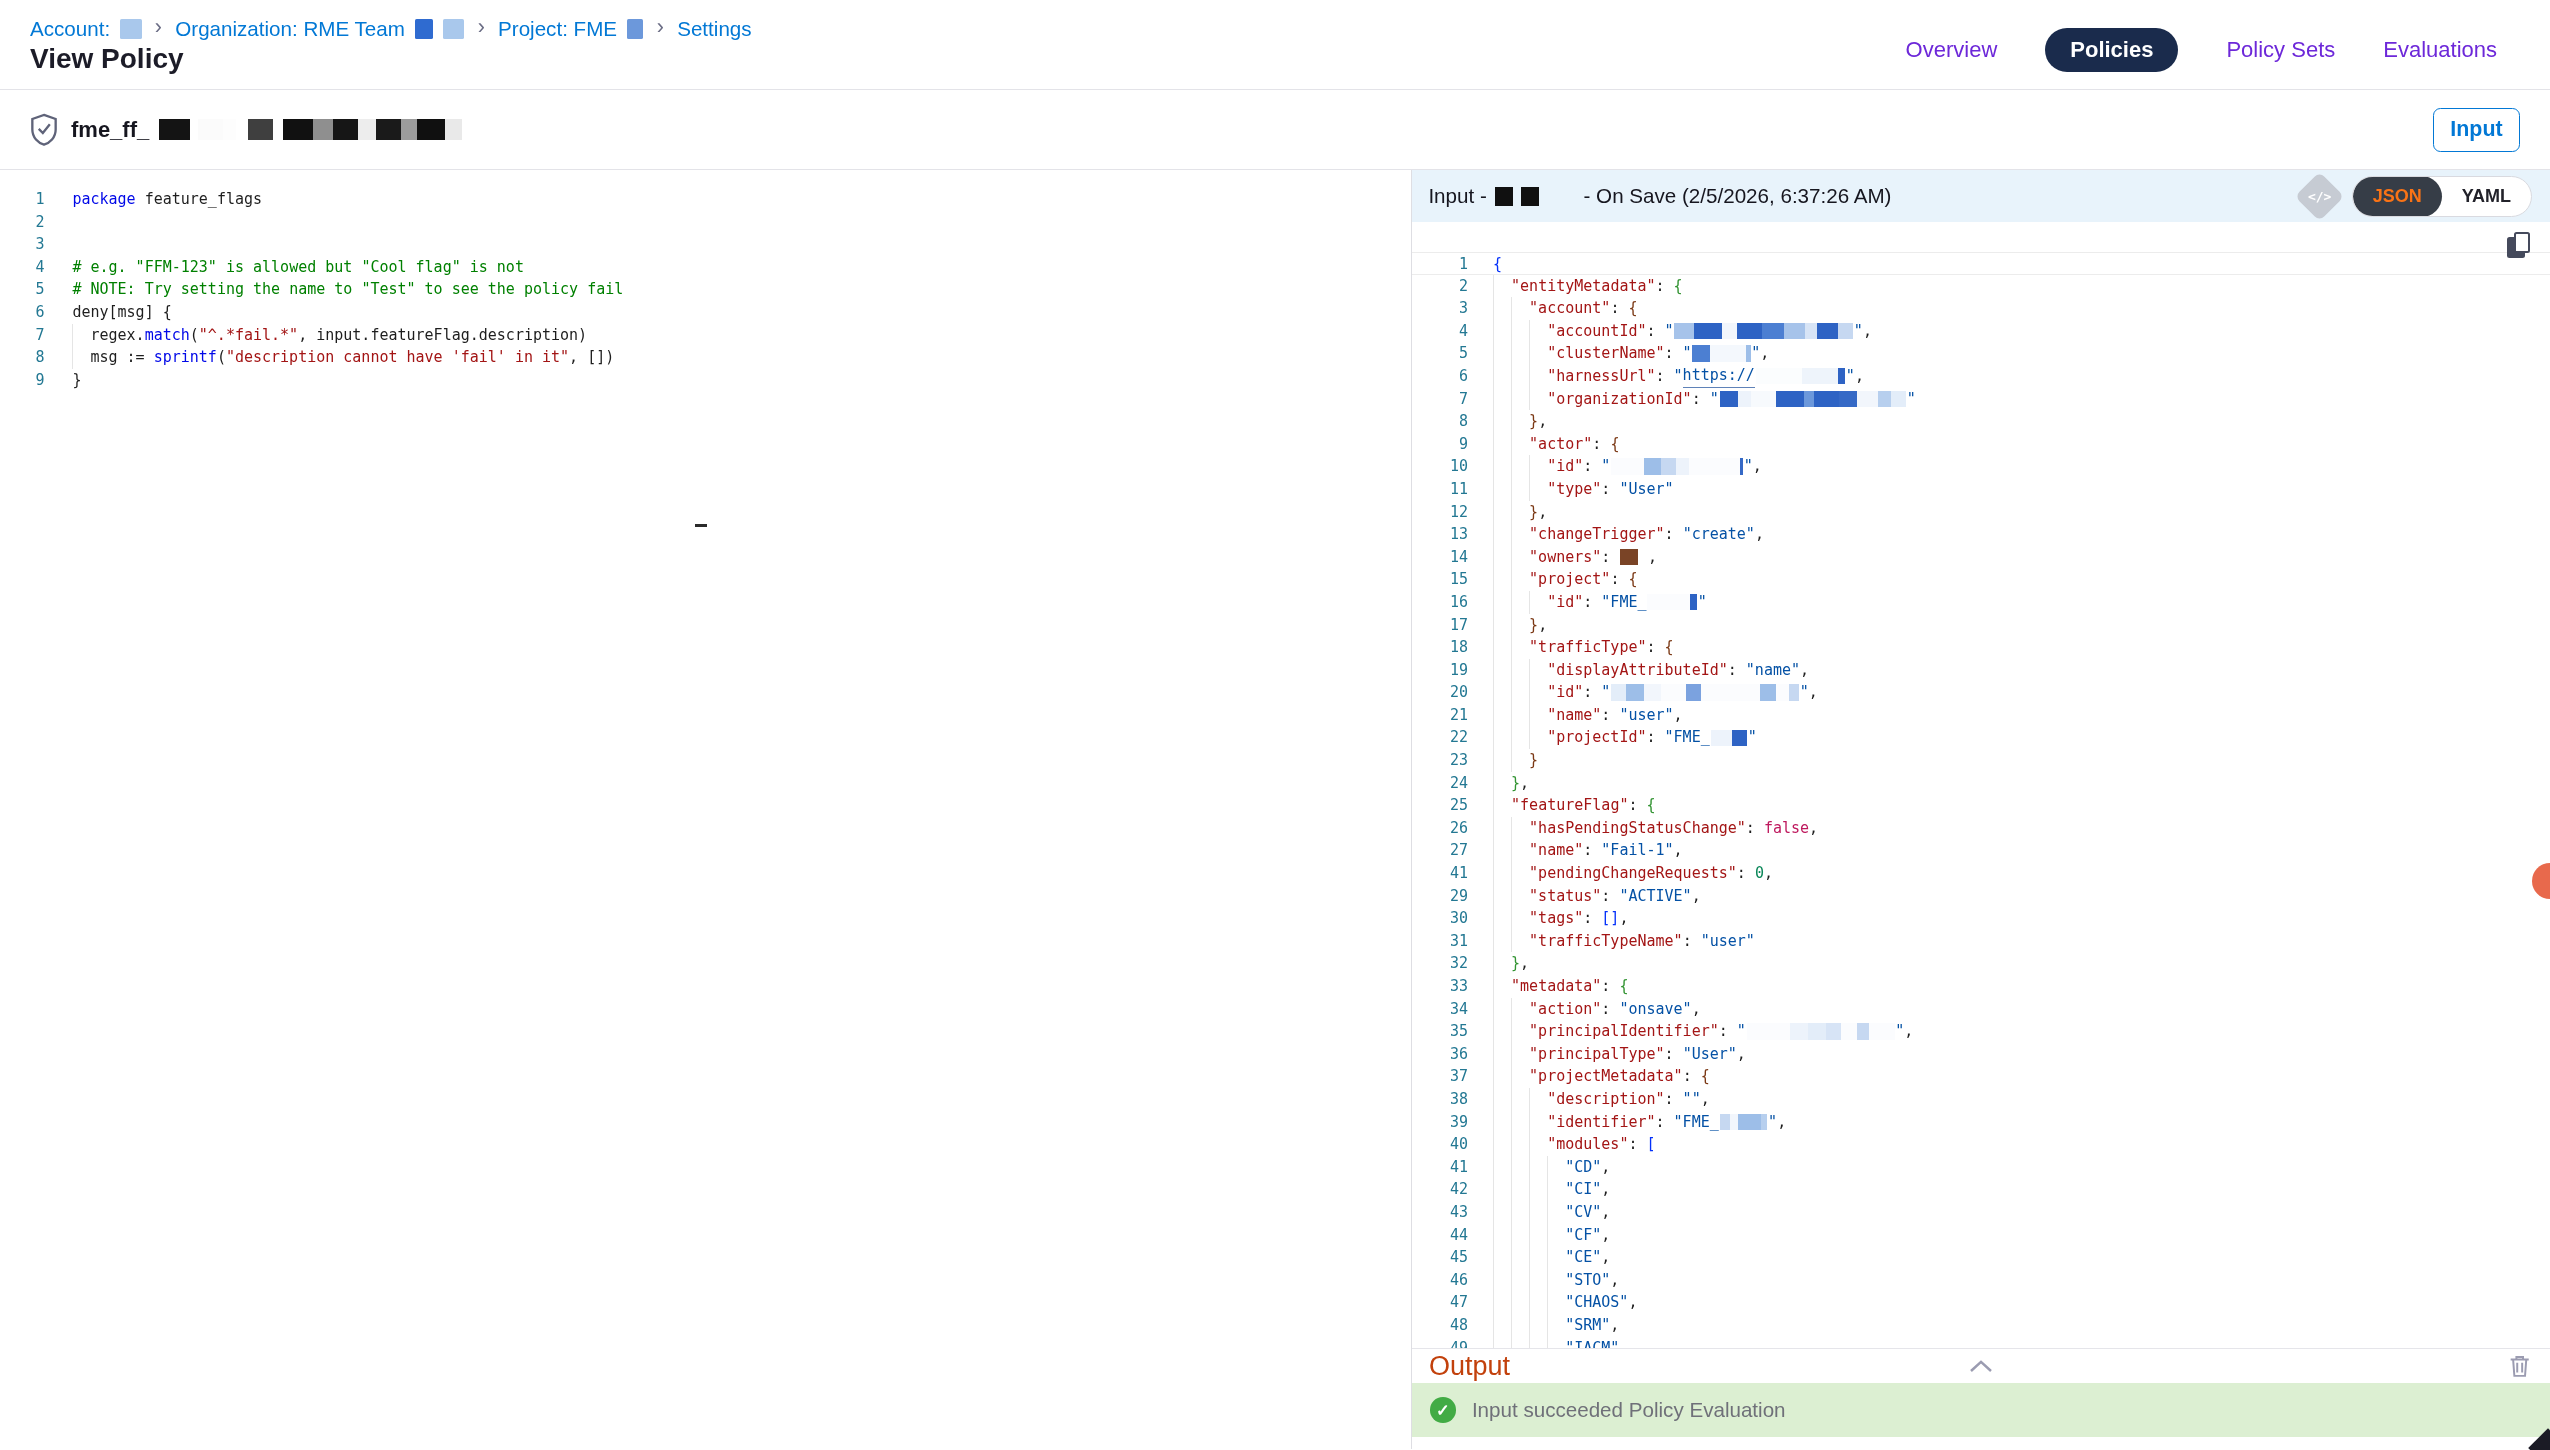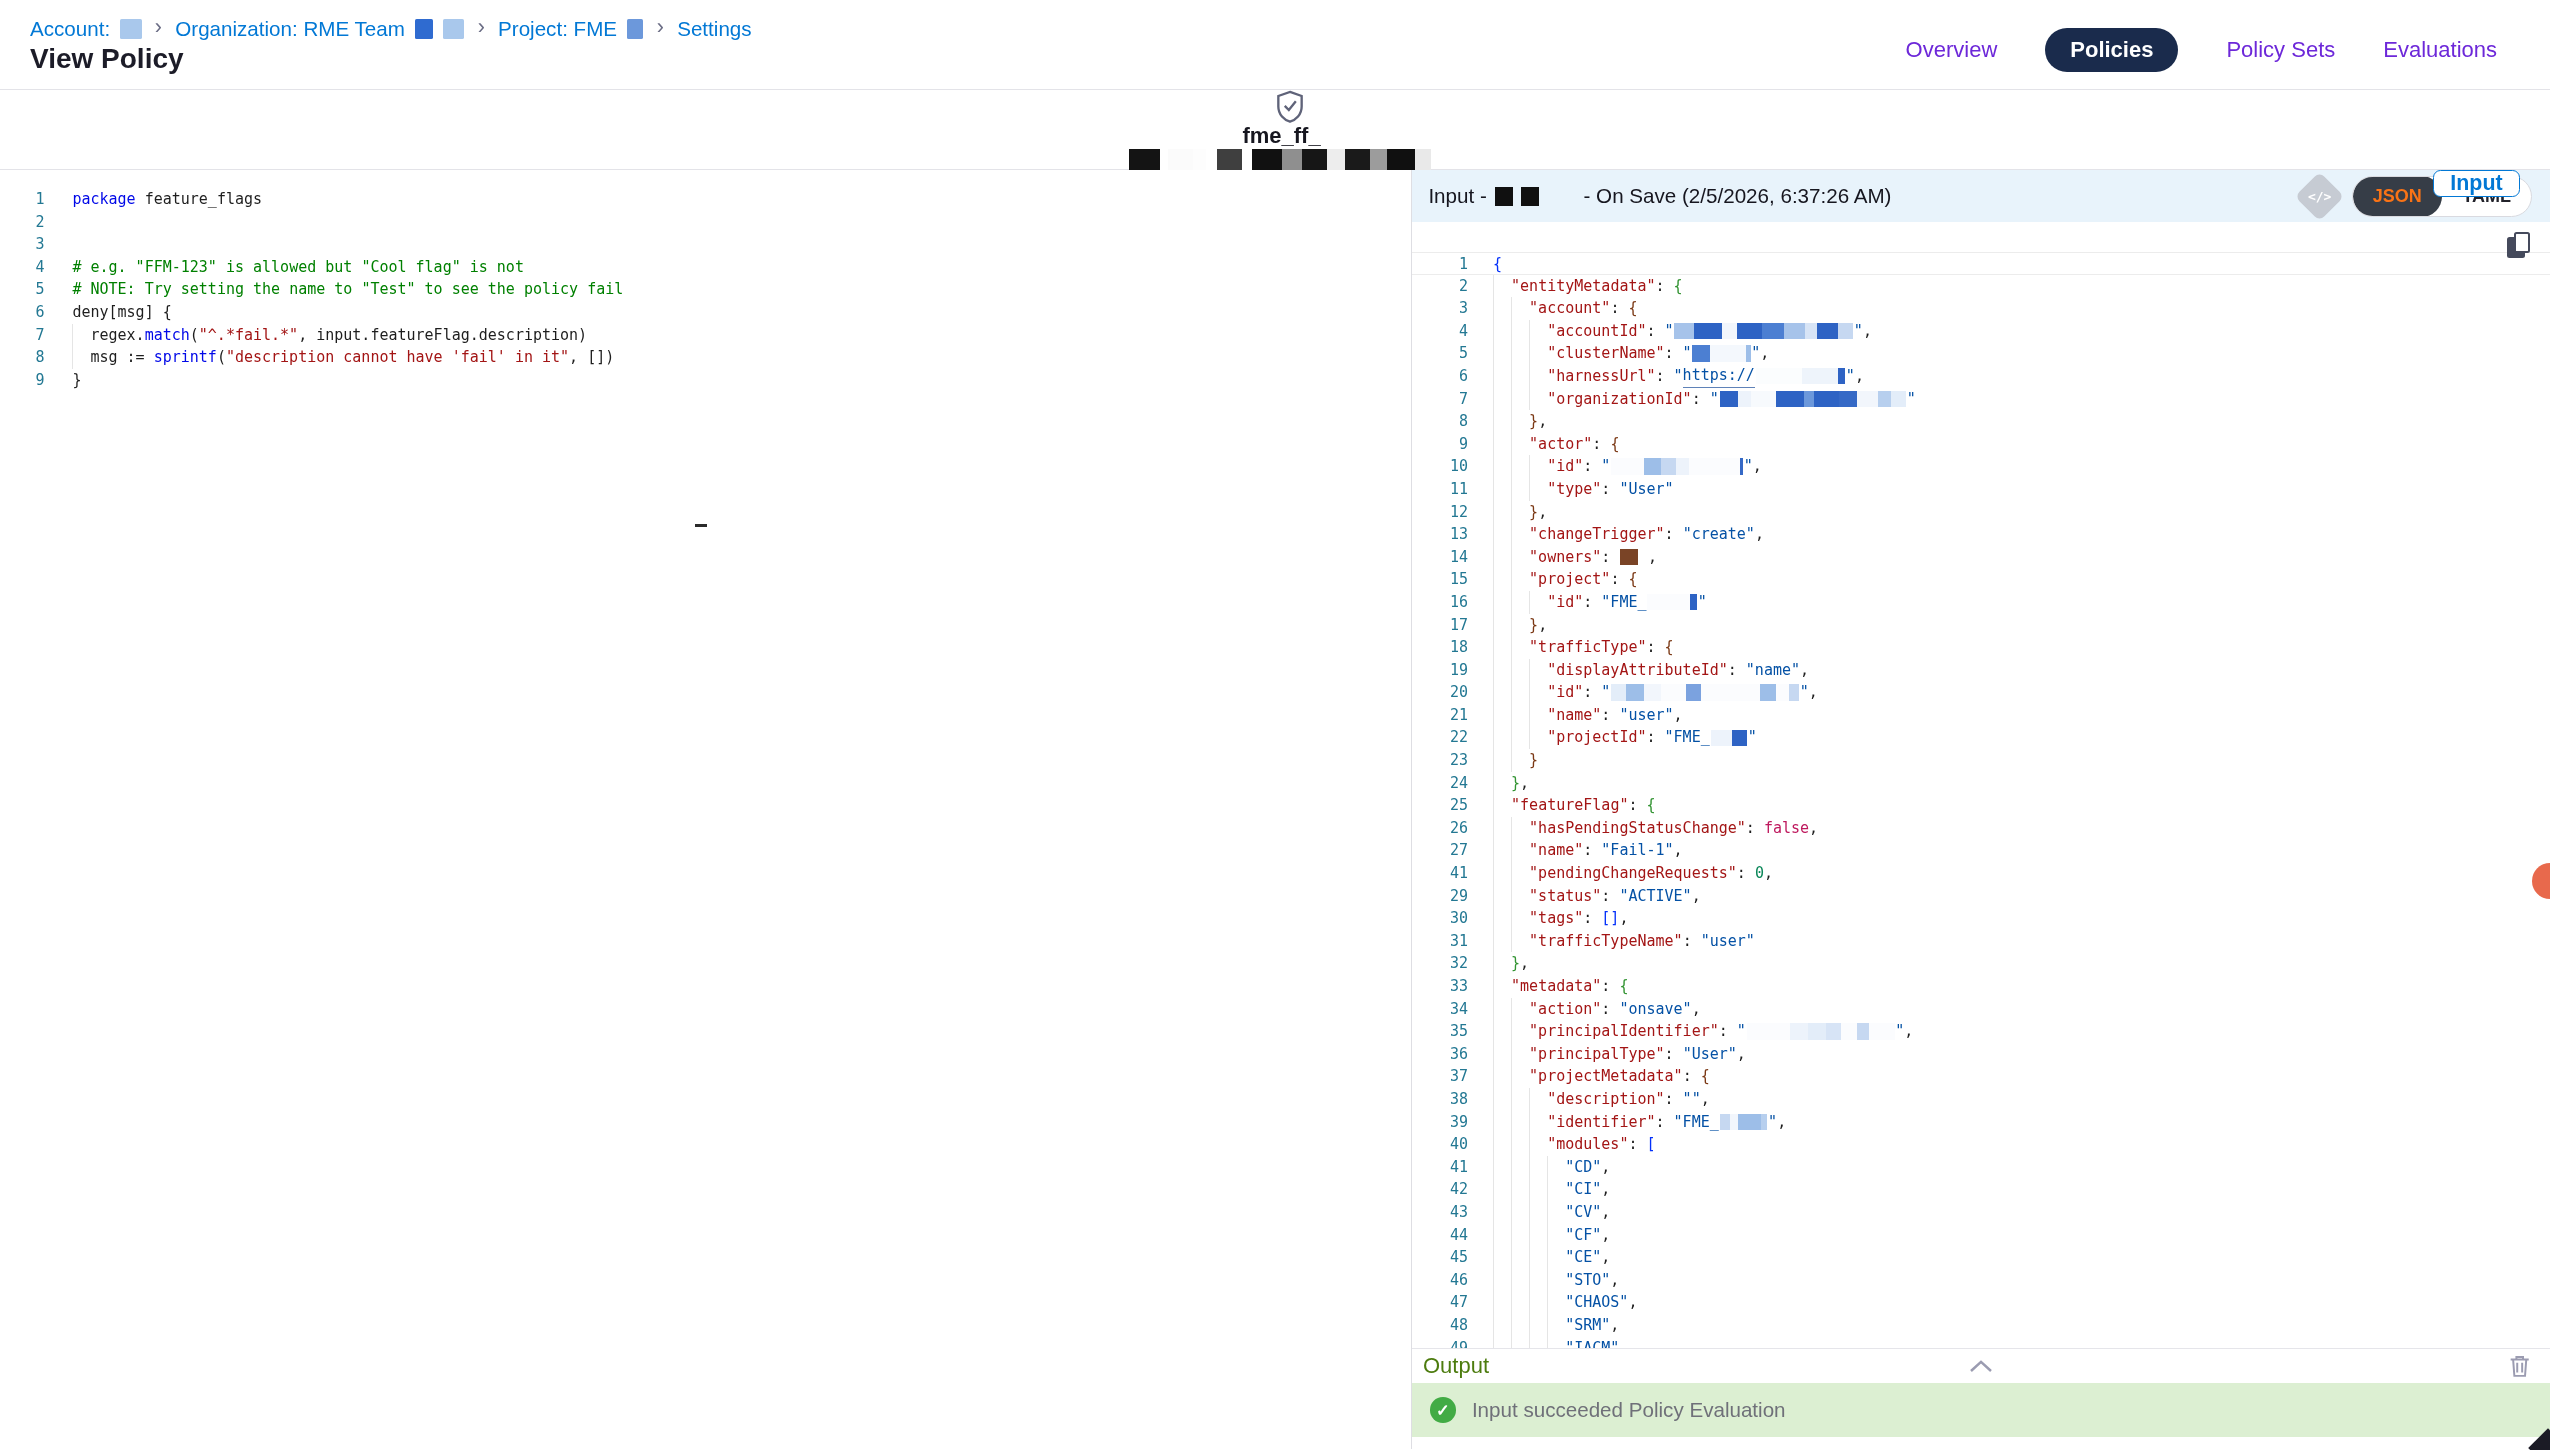--- a/index.html
+++ b/index.html
@@ -16,21 +16,21 @@
   .rb { display:inline-block; height:20px; border-radius:1.6px; }
   .rb-light { width:21.4px; background:#a9c8ec; }
   .rb-dark  { width:18px; background:#2f6bd0; }
   .rb-mid   { width:16.4px; background:#6c98db; }
   .page-title { position:absolute; left:30px; top:43px; font-size:28px; font-weight:700; color:#1c1c28; }
   .tabs { position:absolute; right:53px; top:28px; display:flex; align-items:center; gap:48px; font-size:22px; }
   .tabs a { color:#6d28d9; text-decoration:none; font-weight:500; cursor:pointer; }
   .tabs a.active { background:#1a2b4c; color:#fff; font-weight:700; border-radius:821px; padding:9px 25px; }
 
   
-  .toolbar { position:relative; height:80px; border-bottom:0.8px solid #e3e3e8; display:flex; align-items:center;flex-direction:column; }
+  .toolbar { position:relative; height:80px; border-bottom:0.8px solid #e3e3e8; display:flex; align-items:center; }
   .shield { margin-left:30px; width:28px; height:33px; flex:0 0 auto; }
   .pname { margin-left:13px; font-size:22px; font-weight:700; color:#16161f; }
   .mosaic { display:flex; align-items:center; margin-left:10px; height:21.4px; }
   .mosaic span { display:inline-block; height:21.4px; }
   .edit-btn { margin-left:auto; margin-right:30px; width:87px; height:44px; background:#fff;
     border:1.6px solid #0278d5; border-radius:7.4px; color:#0278d5; font-size:21.4px; font-weight:600;
     font-family:"Liberation Sans",sans-serif; cursor:pointer; }
 
   
   .main { display:flex; height:1279px; }
@@ -83,21 +83,21 @@
   .json-area { position:relative; height:1126px; overflow:hidden; flex:0 0 auto; }
   .json-area .editor { padding-top:30px; }
   .copy-icon { position:absolute; top:10px; right:18px; width:25px; height:28px; cursor:pointer; }
   .copy-icon .p1 { position:absolute; left:0; top:5px; width:18px; height:21.4px; background:#454a5c; border-radius:2.5px; }
   .copy-icon .p2 { position:absolute; left:6.6px; top:0; width:16.4px; height:21.4px; border:2.5px solid #454a5c;
     border-radius:2.5px; background:#fff; }
 
   
   .output-row { height:35px; border-top:0.8px solid #e5e5ea; background:#fff; display:flex; align-items:center;
     position:relative; flex:0 0 auto; }
-  .output-title { margin-left:11px; font-size:22px; color:#4d7c0f; }
+  .output-title { margin-left:17px; font-size:27px; color:#c2410c; }
   .chev-up { position:absolute; left:50%; top:50%; transform:translate(-50%,-50%); width:25px; height:15px; cursor:pointer; }
   .trash { position:absolute; right:20px; top:50%; transform:translateY(-50%); cursor:pointer; }
   .status-bar { height:54px; background:#dcefd2; display:flex; align-items:center; flex:0 0 auto; }
   .check-circle { margin-left:18px; width:25.5px; height:25.5px; border-radius:50%; background:#42ab45;
     color:#fff; display:flex; align-items:center; justify-content:center; font-size:16.4px; font-weight:700; }
   .status-text { margin-left:16.4px; font-size:20.6px; color:#6f7079; }
 
   
   .help-widget { position:absolute; right:-18px; top:863px; width:36px; height:36px; border-radius:50%;
     background:#e8694c; cursor:pointer; }

